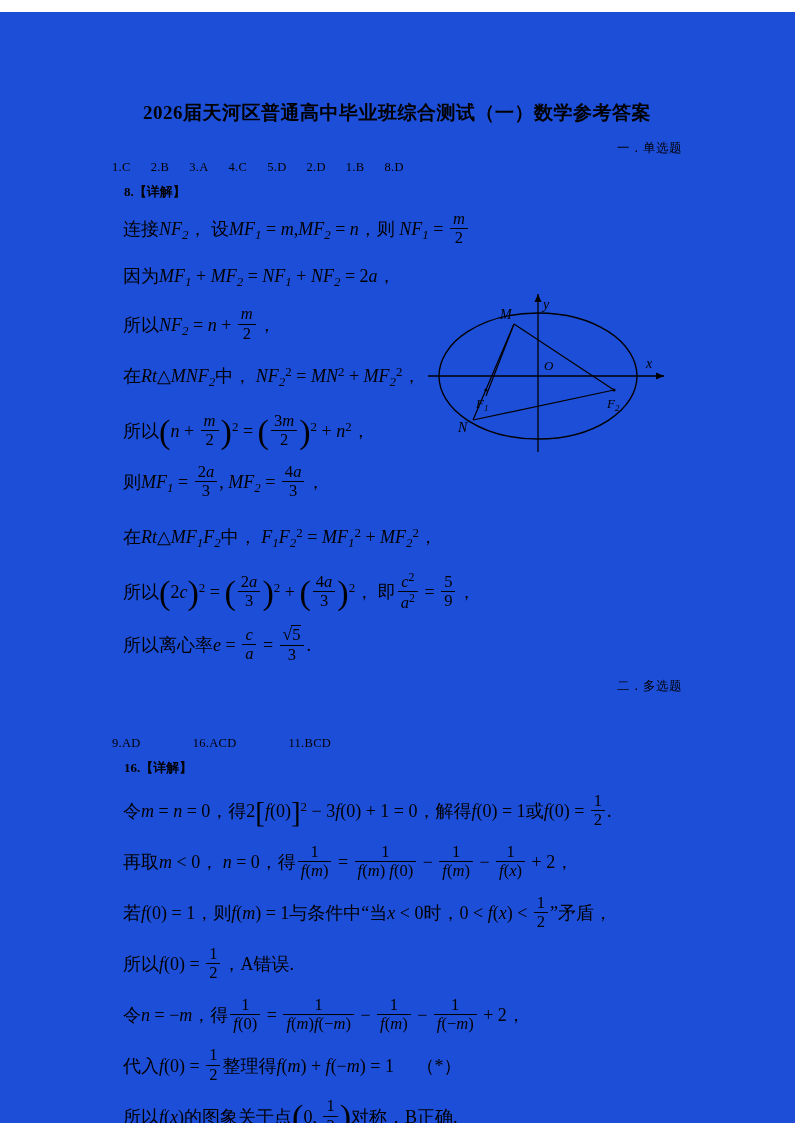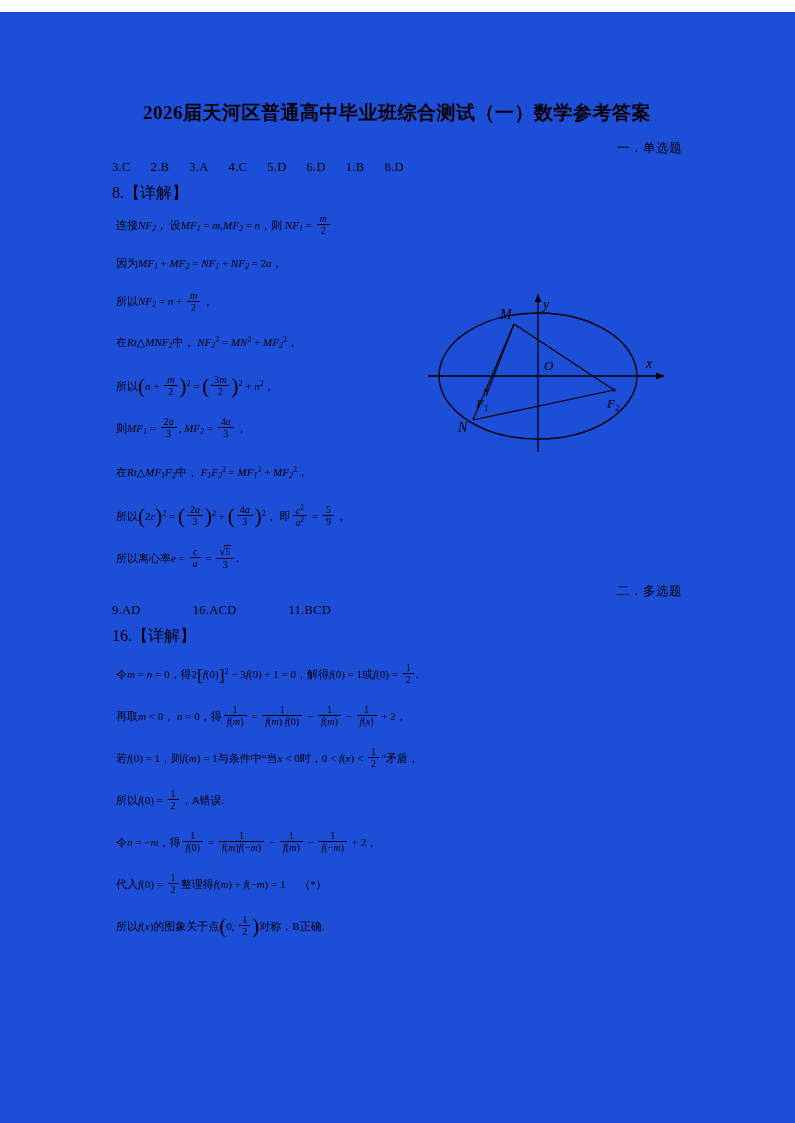--- a/index.html
+++ b/index.html
@@ -48,30 +48,31 @@
     margin: 2px 0 4px 0;
     letter-spacing: 0.3px;
   }
   .answers-line span.ans {
     display: inline-block;
     margin-right: 20px;
   }
   .answers-line span.ans:last-child { margin-right: 4px; }
   .answers-line.multi span.ans {
     margin-right: 52px;
+    margin-top: 38px;
   }
   .detail-head {
-    font-size: 16px;
-    font-weight: normal;
-    margin: 8px 0 6px 0;
+    font-size: 13px;
+    font-weight: bold;
+    margin: 8px 0 6px 12px;
   }
   .step {
-    font-size: 11px;
+    font-size: 18px;
     line-height: 30px;
-    margin: 4px;
+    margin: 11px;
     white-space: nowrap;
   }
   .step.tall { line-height: 38px; }
 
   
   .mi { font-family: "Liberation Serif", serif; font-style: italic; }
   .mn { font-family: "Liberation Serif", serif; font-style: normal; }
   .sub { font-size: 0.72em; vertical-align: -0.28em; font-style: italic;}
   .sup { font-size: 0.72em; vertical-align: 0.5em; font-style: normal;}
   .frac {
@@ -130,21 +131,21 @@
 
 <div class="page">
 
   <div class="content">
 
     <div class="doc-title">2026届天河区普通高中毕业班综合测试（一）数学参考答案</div>
 
     <div class="section-head cnchar">一．单选题</div>
 
     <div class="answers-line">
-      <span class="ans">3.C</span><span class="ans">2.B</span><span class="ans">3.A</span><span class="ans">4.C</span><span class="ans">5.D</span><span class="ans">6.D</span><span class="ans">1.B</span><span class="ans">8.D</span>
+      <span class="ans">1.C</span><span class="ans">2.B</span><span class="ans">3.A</span><span class="ans">4.C</span><span class="ans">5.D</span><span class="ans">2.D</span><span class="ans">1.B</span><span class="ans">8.D</span>
     </div>
 
     <div class="detail-head">8.【详解】</div>
 
     <div class="step">
       <span class="cnchar">连接</span><span class="mi">NF</span><span class="sub">2</span><span class="cnchar">，</span>&nbsp;<span class="cnchar">设</span><span class="mi">MF</span><span class="sub">1</span><span class="mn">&nbsp;=&nbsp;</span><span class="mi">m</span><span class="mn">,</span><span class="mi">MF</span><span class="sub">2</span><span class="mn">&nbsp;=&nbsp;</span><span class="mi">n</span><span class="cnchar">，</span><span class="cnchar">则</span>&nbsp;<span class="mi">NF</span><span class="sub">1</span><span class="mn">&nbsp;=&nbsp;</span><span class="frac"><span class="num mi">m</span><span class="den mn">2</span></span>
     </div>
 
     <div class="step">
       <span class="cnchar">因为</span><span class="mi">MF</span><span class="sub">1</span><span class="mn">&nbsp;+&nbsp;</span><span class="mi">MF</span><span class="sub">2</span><span class="mn">&nbsp;=&nbsp;</span><span class="mi">NF</span><span class="sub">1</span><span class="mn">&nbsp;+&nbsp;</span><span class="mi">NF</span><span class="sub">2</span><span class="mn">&nbsp;=&nbsp;2</span><span class="mi">a</span><span class="cnchar">，</span>

